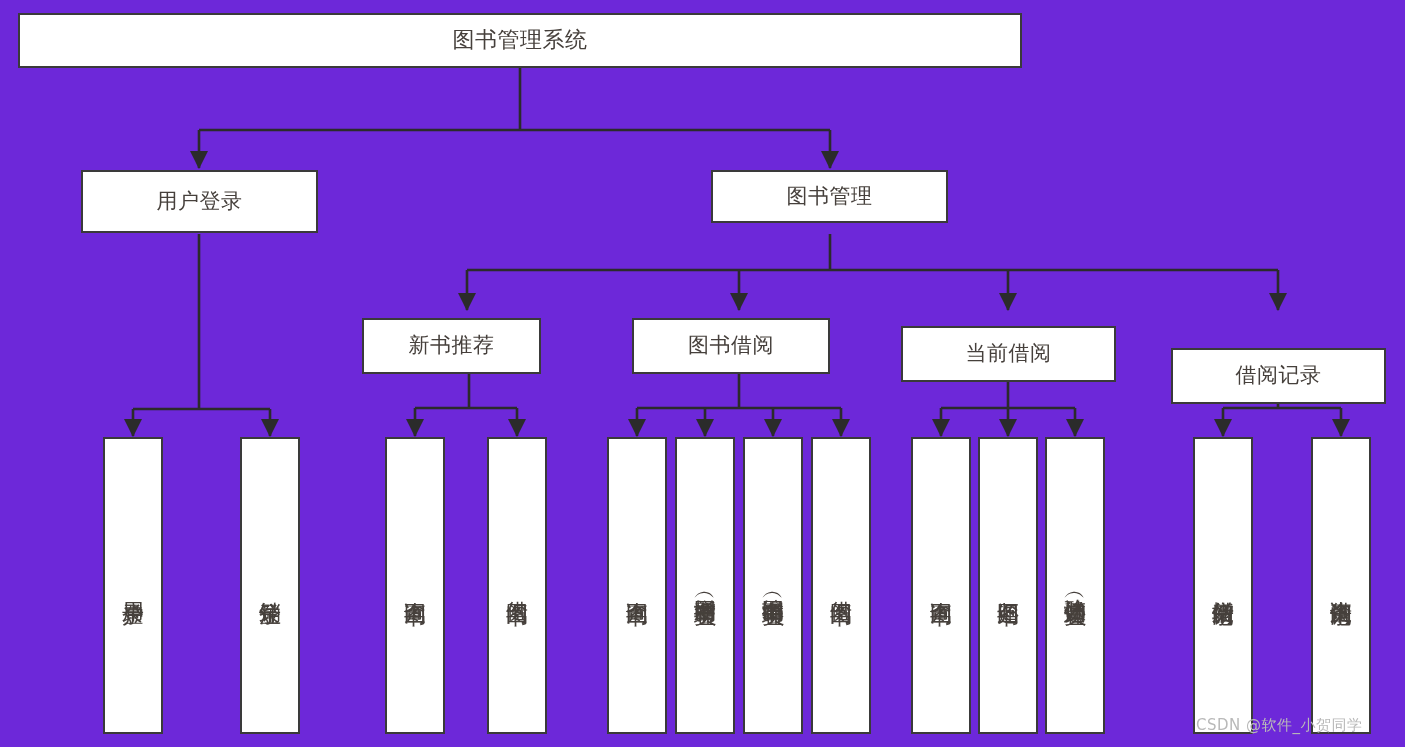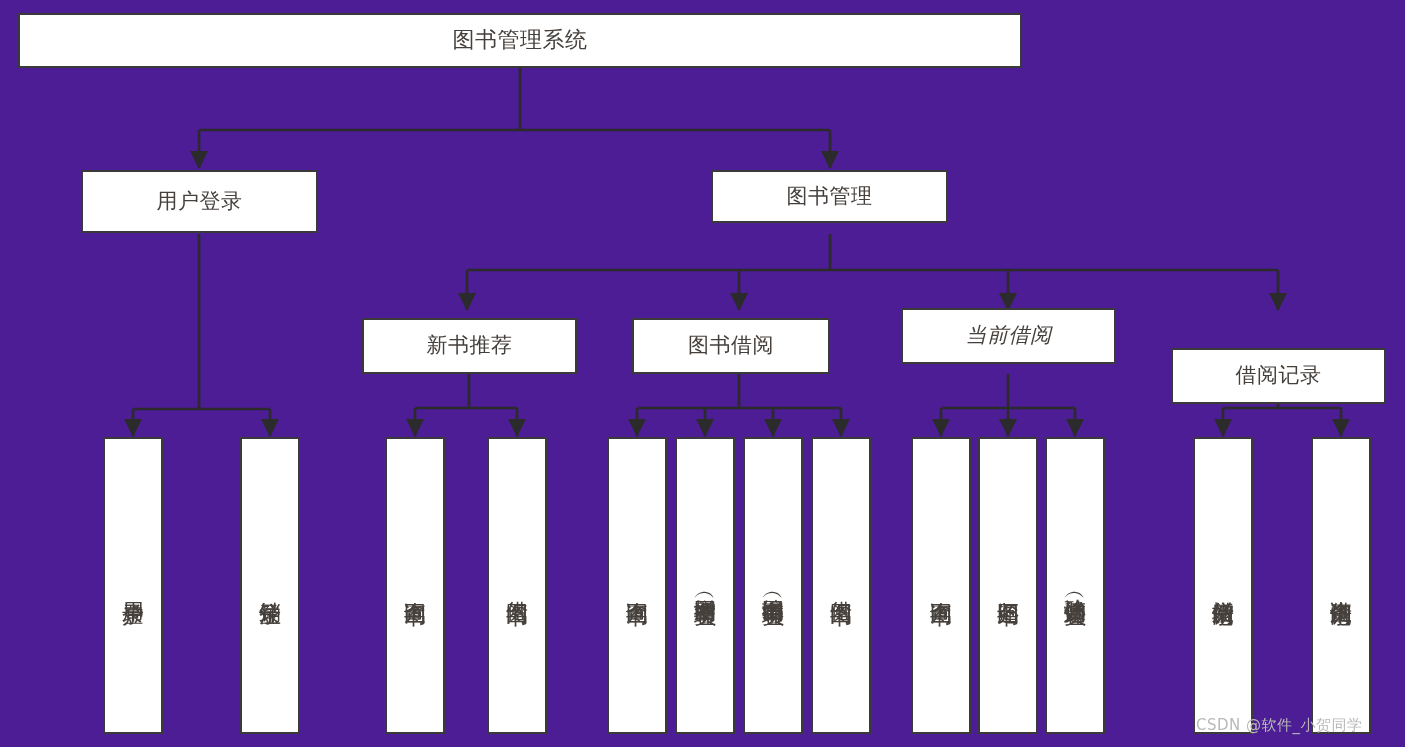--- a/index.html
+++ b/index.html
@@ -8,21 +8,21 @@
     padding: 0;
     background: #ffffff;
   }
   body {
     font-family: "DejaVu Sans", "Liberation Sans", sans-serif;
   }
   #diagram-root {
     position: relative;
     width: 1405px;
     height: 747px;
-    background: #4c1d95;
+    background: #6d28d9;
     overflow: hidden;
   }
   #edge-layer {
     position: absolute;
     left: 0;
     top: 0;
     width: 1405px;
     height: 747px;
     pointer-events: none;
   }
@@ -131,27 +131,27 @@
     <span class="node-label">图书管理系统</span>
   </div>
 
   <div class="node horiz" style="left:81px; top:170px; width:237px; height:63px;">
     <span class="node-label">用户登录</span>
   </div>
   <div class="node horiz" style="left:711px; top:170px; width:237px; height:53px;">
     <span class="node-label">图书管理</span>
   </div>
 
-  <div class="node horiz" style="left:362px; top:318px; width:215px; height:56px;">
+  <div class="node horiz" style="left:362px; top:318px; width:179px; height:56px;">
     <span class="node-label">新书推荐</span>
   </div>
   <div class="node horiz" style="left:632px; top:318px; width:198px; height:56px;">
     <span class="node-label">图书借阅</span>
   </div>
-  <div class="node horiz" style="left:901px; top:308px; width:215px; height:56px;font-style:italic;">
+  <div class="node horiz" style="left:901px; top:326px; width:215px; height:56px;">
     <span class="node-label">当前借阅</span>
   </div>
   <div class="node horiz" style="left:1171px; top:318px; width:215px; height:56px;margin-top:30px;">
     <span class="node-label">借阅记录</span>
   </div>
 
   <div class="node vert" style="left:103px; top:437px; width:60px; height:297px;">
     <span class="node-label">用户登录</span>
   </div>
   <div class="node vert" style="left:240px; top:437px; width:60px; height:297px;">

